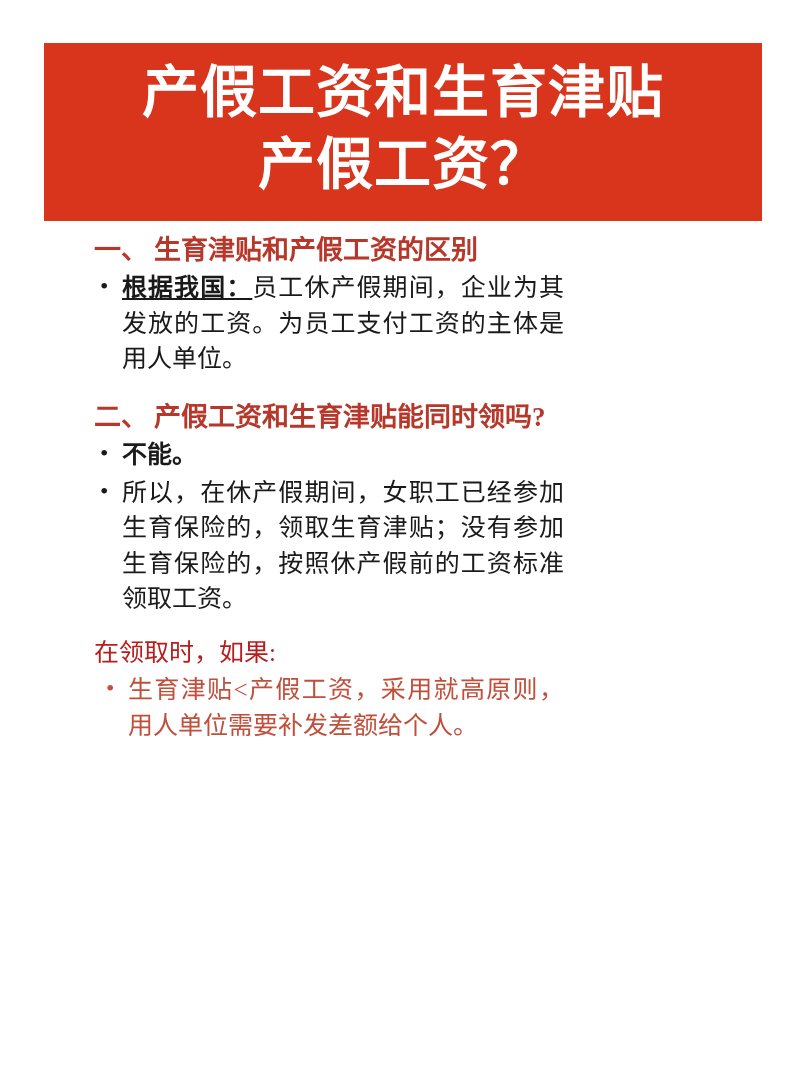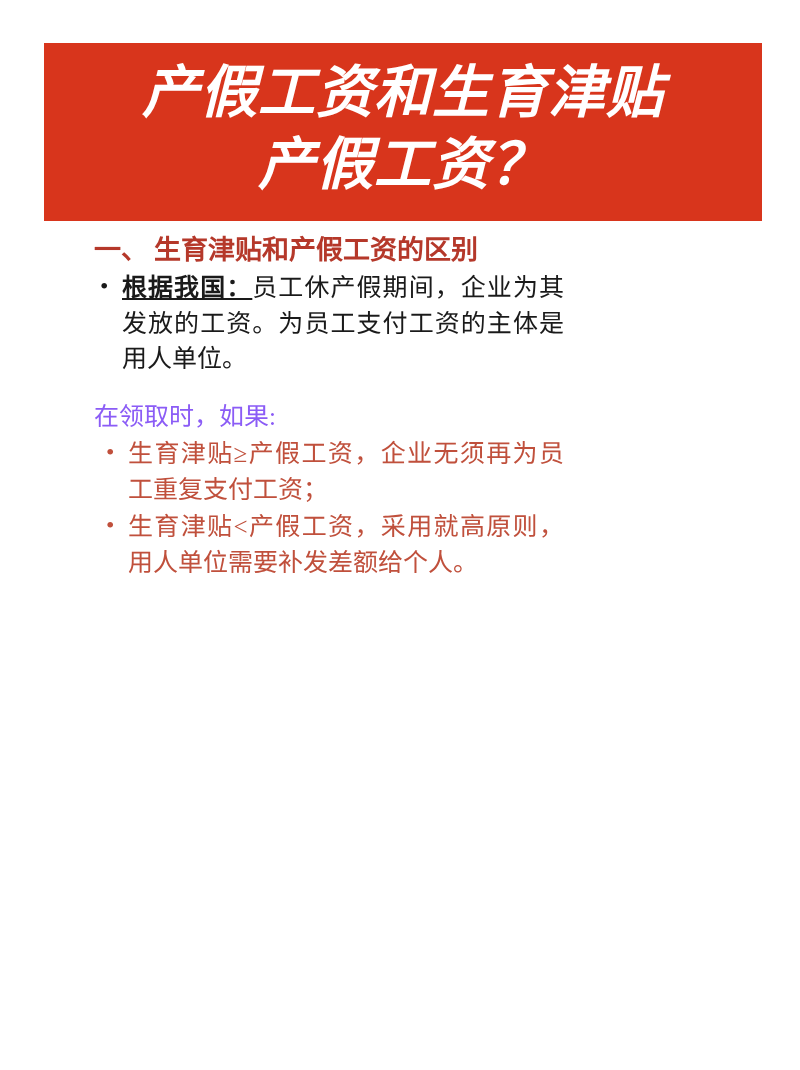--- a/index.html
+++ b/index.html
@@ -30,21 +30,20 @@
     top: 43px;
     width: 718px;
     height: 178px;
     background: #d8351c;
     display: flex;
     flex-direction: column;
     align-items: center;
     justify-content: center;
     box-sizing: border-box;
     padding: 2px 10px 8px 10px;
-    font-style: italic;
   }
   .banner-line {
     color: #ffffff;
     font-family: "Liberation Sans", "DejaVu Sans", sans-serif;
     font-weight: 700;
     font-size: 57px;
     line-height: 1.26;
     letter-spacing: 1px;
     white-space: nowrap;
     text-align: center;
@@ -114,21 +113,21 @@
     font-weight: 700;
   }
 
   
   .tail {
     margin-top: 18px;
   }
   .tail-intro {
     font-size: 25px;
     line-height: 1.42;
-    color: #8b5cf6;
+    color: #b91c1c;
     margin: 0 0 2px 0;
   }
   ul.bullets.red > li {
     color: #c0503c;
     padding-left: 34px;
   }
   ul.bullets.red > li::before {
     color: #c0503c;
     left: 12px;
   }
@@ -148,26 +147,30 @@
     <div class="section">
       <div class="section-heading">
         <span class="heading-num">一、</span><span>生育津贴和产假工资的区别</span>
       </div>
       <ul class="bullets">
         <li><span class="lead">根据我国：</span><span>员工休产假期间，企业为其发放的工资。为员工支付工资的主体是用人单位。</span></li>
       </ul>
     </div>
 
     <div class="section">
+      <div class="section-heading">
+        <span class="heading-num">二、</span><span>产假工资和生育津贴能同时领吗?</span>
+      </div>
       <ul class="bullets">
+        <li><span class="bold">不能。</span></li>
+        <li><span>所以，在休产假期间，女职工已经参加生育保险的，领取生育津贴；没有参加生育保险的，按照休产假前的工资标准领取工资。</span></li>
       </ul>
     </div>
 
     <div class="tail">
       <div class="tail-intro">在领取时，如果:</div>
       <ul class="bullets red">
-        <li><span>生育津贴≥产假工资，企业无须再为员工重复支付工资；</span></li>
         <li><span>生育津贴&lt;产假工资，采用就高原则，用人单位需要补发差额给个人。</span></li>
       </ul>
     </div>
 
   </div>
 </div>
 
 </body></html>

